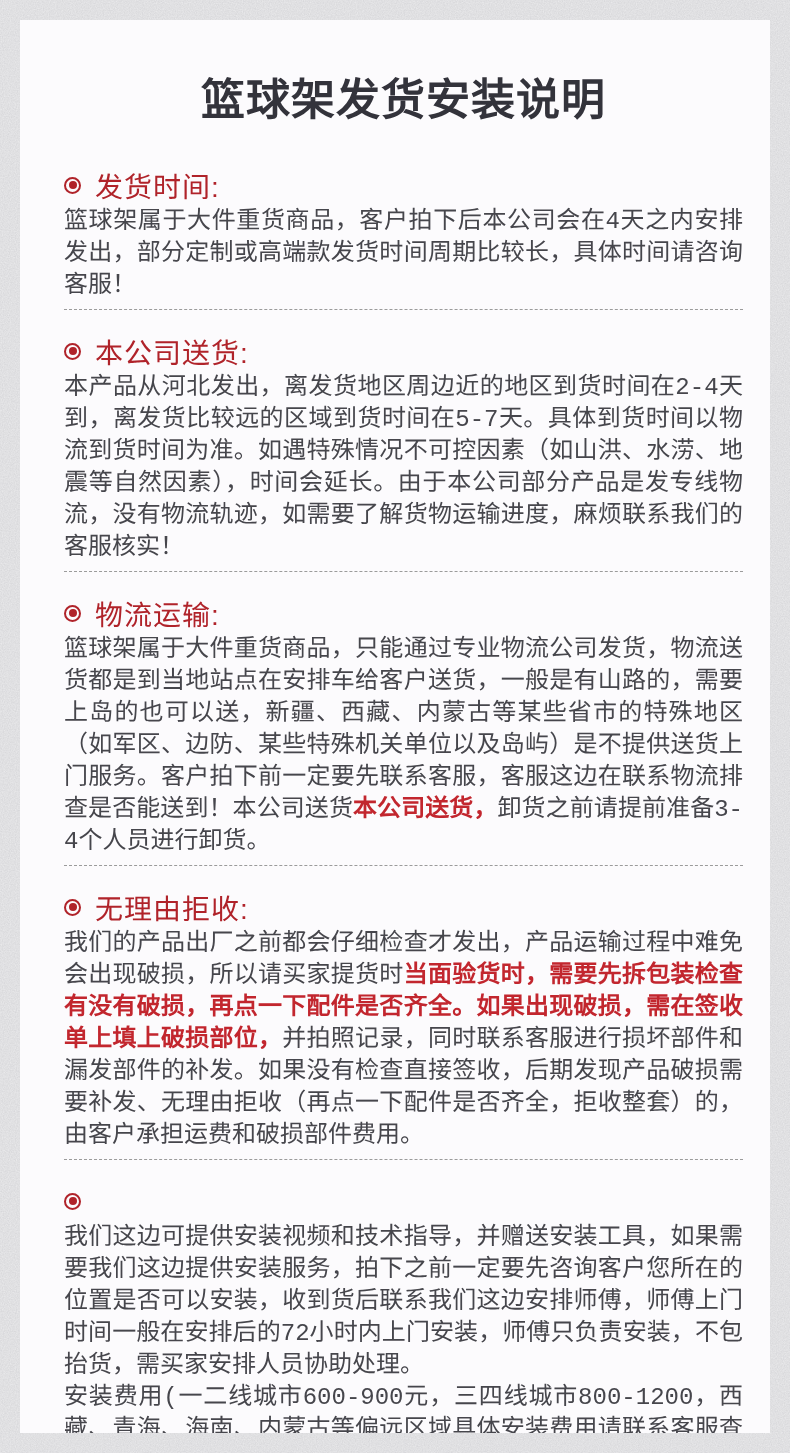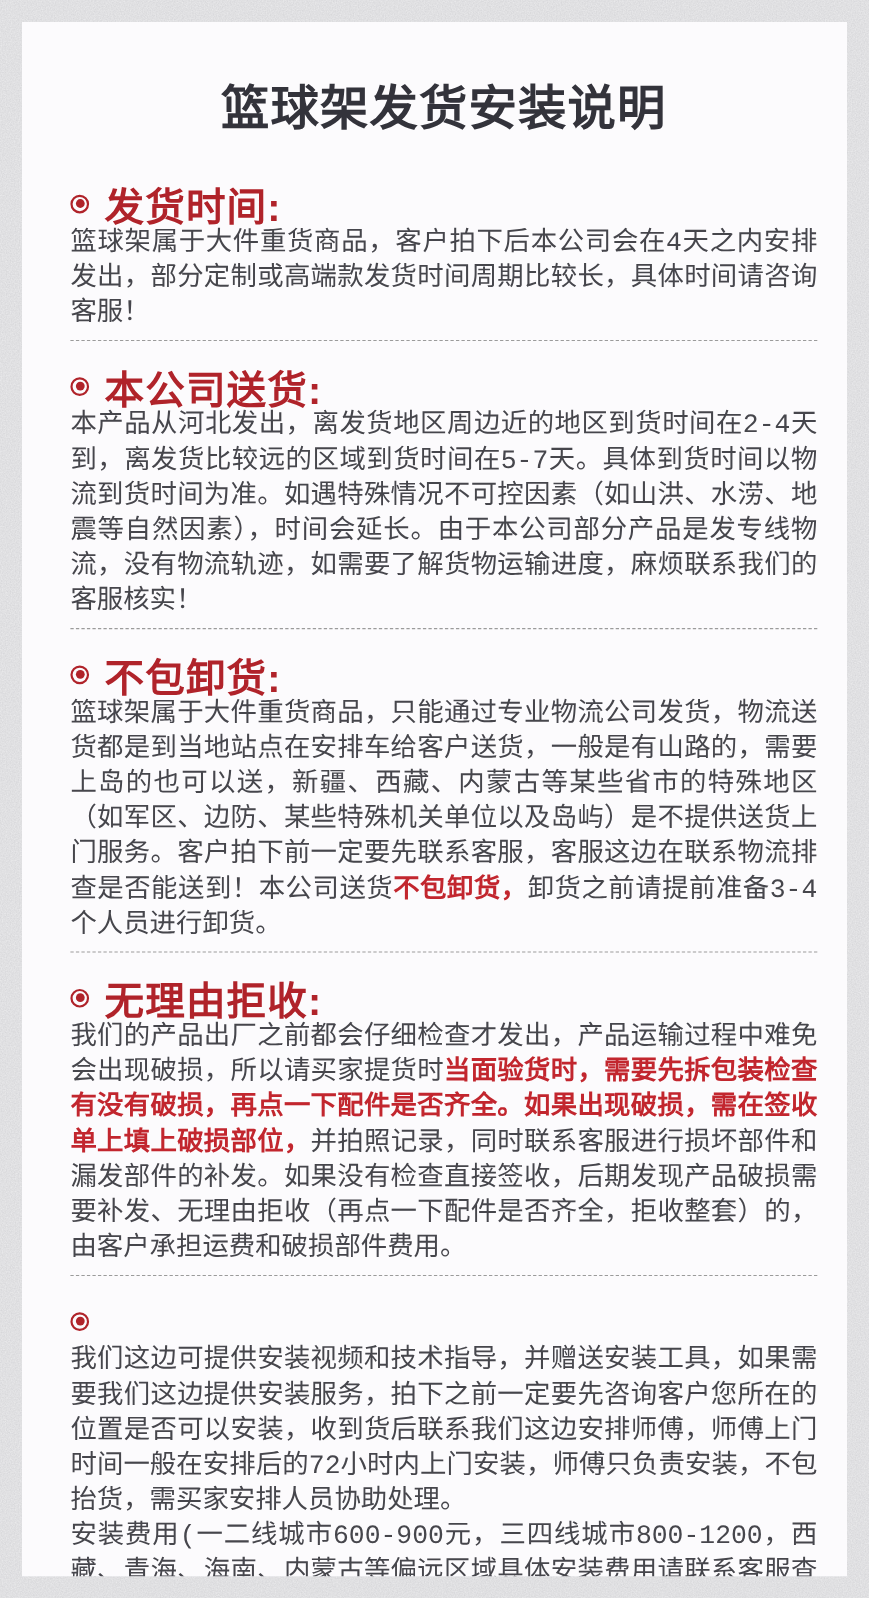--- a/index.html
+++ b/index.html
@@ -55,22 +55,22 @@
     flex: 0 0 auto;
     margin-right: 14px;
   }
   .bullet-dot {
     width: 8px;
     height: 8px;
     border-radius: 50%;
     background: #b0232a;
   }
   .sec-title {
-    font-size: 36px;
-    font-weight: 700;
+    font-size: 28px;
+    font-weight: 400;
     color: #b0232a;
     letter-spacing: 1px;
   }
   .sec-body {
     margin-top: 5px;
     font-size: 24px;
     line-height: 32px;
     color: #46464c;
     text-align: justify;
     word-break: break-all;
@@ -125,23 +125,23 @@
       </div>
       <p class="sec-body"><span>本产品从河北发出，离发货地区周边近的地区到货时间在2-4天到，离发货比较远的区域到货时间在5-7天。具体到货时间以物流到货时间为准。如遇特殊情况不可控因素（如山洪、水涝、地震等自然因素），时间会延长。由于本公司部分产品是发专线物流，没有物流轨迹，如需要了解货物运输进度，麻烦联系我们的客服核实！</span><span class="em"></span><span></span></p>
       <div class="divider"></div>
     </section>
 
     <section class="sec">
       <div class="sec-head">
         <span class="bullet">
             <span class="bullet-dot"></span>
           </span>
-        <h2 class="sec-title">不包卸货:</h2>
+        <h2 class="sec-title">物流运输:</h2>
       </div>
-      <p class="sec-body"><span>篮球架属于大件重货商品，只能通过专业物流公司发货，物流送货都是到当地站点在安排车给客户送货，一般是有山路的，需要上岛的也可以送，新疆、西藏、内蒙古等某些省市的特殊地区（如军区、边防、某些特殊机关单位以及岛屿）是不提供送货上门服务。客户拍下前一定要先联系客服，客服这边在联系物流排查是否能送到！本公司送货</span><span class="em">不包卸货，</span><span>卸货之前请提前准备3-4个人员进行卸货。</span></p>
+      <p class="sec-body"><span>篮球架属于大件重货商品，只能通过专业物流公司发货，物流送货都是到当地站点在安排车给客户送货，一般是有山路的，需要上岛的也可以送，新疆、西藏、内蒙古等某些省市的特殊地区（如军区、边防、某些特殊机关单位以及岛屿）是不提供送货上门服务。客户拍下前一定要先联系客服，客服这边在联系物流排查是否能送到！本公司送货</span><span class="em">本公司送货，</span><span>卸货之前请提前准备3-4个人员进行卸货。</span></p>
       <div class="divider"></div>
     </section>
 
     <section class="sec">
       <div class="sec-head">
         <span class="bullet">
             <span class="bullet-dot"></span>
           </span>
         <h2 class="sec-title">无理由拒收:</h2>
       </div>

